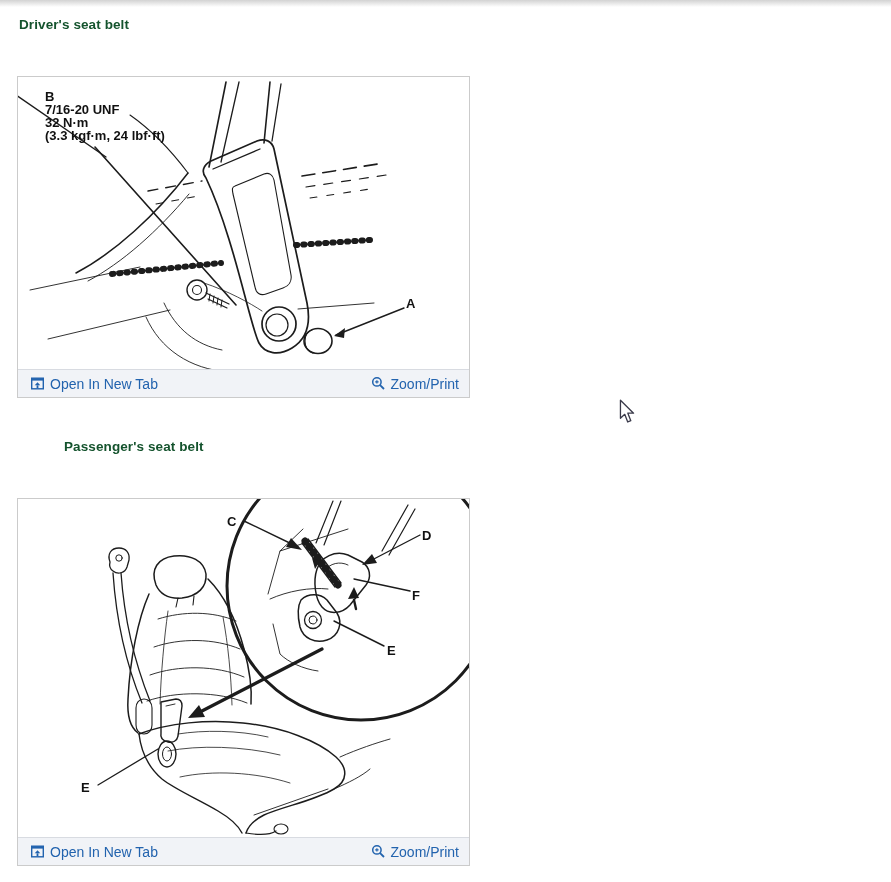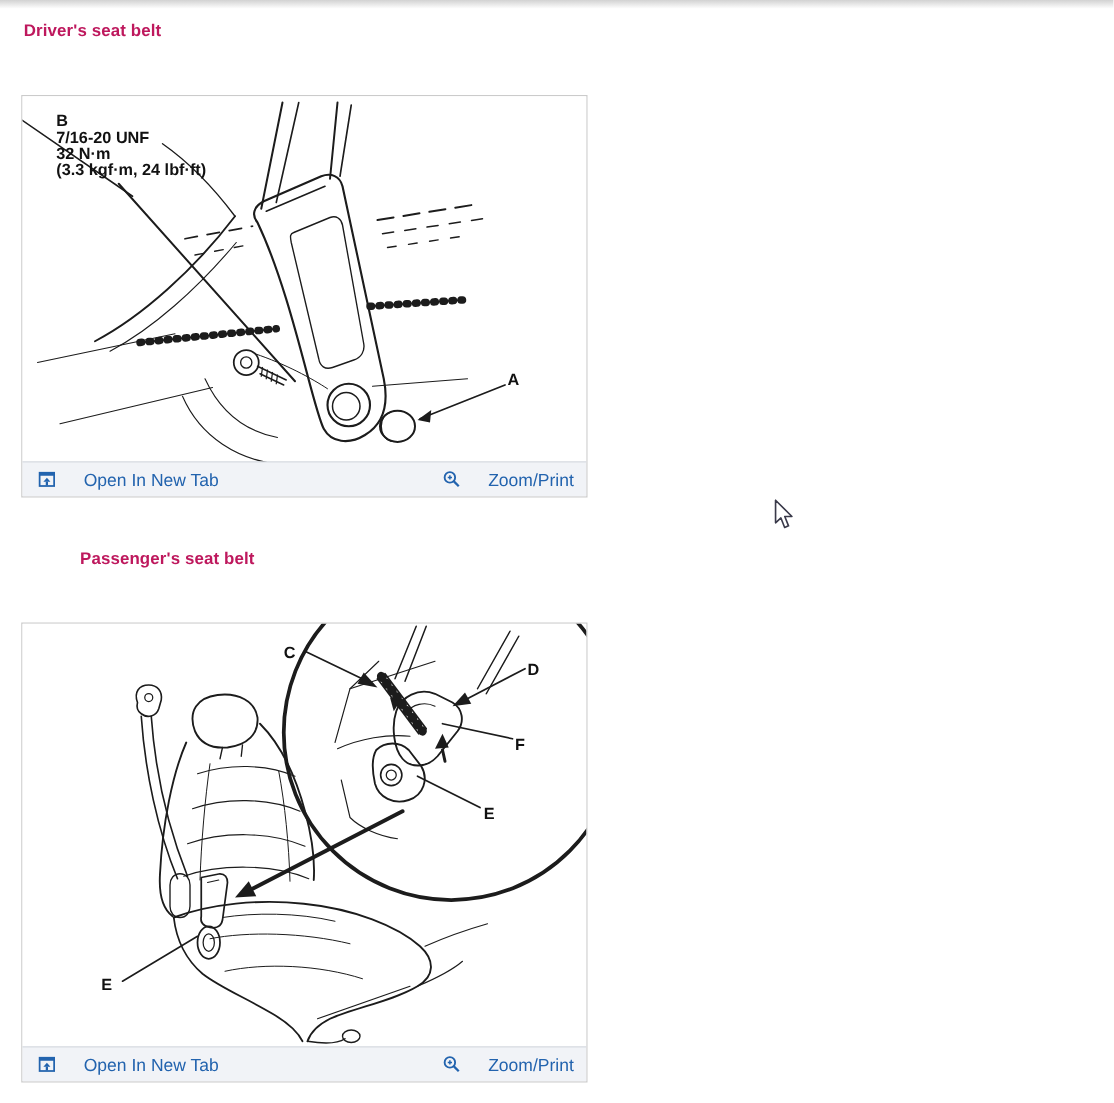--- a/index.html
+++ b/index.html
@@ -3,35 +3,35 @@
 <meta charset="utf-8">
 <style>
   html,body{margin:0;padding:0;background:#ffffff;}
   .page{
     position:relative;width:891px;height:882px;background:#ffffff;
     font-family:"Liberation Sans",sans-serif;overflow:hidden;
   }
   .top-shadow{position:absolute;top:0;left:0;width:891px;height:7px;
     background:linear-gradient(#d2d2d2,#ffffff);}
   .section-heading{position:absolute;left:19px;margin:0;
-    font-size:13.5px;font-weight:bold;color:#be185d;letter-spacing:.1px;}
+    font-size:13.5px;font-weight:bold;color:#14532d;letter-spacing:.1px;}
   .heading-1{top:17px;}
   .heading-2{top:439px;margin-left:45px;}
   .figure-card{position:absolute;left:17px;width:451px;background:#ffffff;
     border:1px solid #cbcbcb;}
   .card-1{top:76px;}
   .card-2{top:498px;}
   .fig-area{width:451px;display:block;background:#ffffff;}
   .card-1 .fig-area{height:292px;}
   .card-2 .fig-area{height:338px;}
   .fig-area svg{display:block;}
   .fig-footer{height:28px;background:#f1f3f7;border-top:1px solid #d8dbe1;
     display:flex;align-items:center;justify-content:space-between;
     padding:0 10px 0 12px;box-sizing:border-box;}
-  .fig-link{display:flex;align-items:center;gap:22px;color:#2263ae;
+  .fig-link{display:flex;align-items:center;gap:5px;color:#2263ae;
     font-size:14px;text-decoration:none;cursor:pointer;white-space:nowrap;}
   .fig-link svg{flex:0 0 auto;}
   .figlabel{font-family:"Liberation Sans",sans-serif;font-weight:bold;
     font-size:13px;fill:#111111;}
   .cursor{position:absolute;left:619px;top:399px;width:16px;height:25px;}
 </style>
 </head>
 <body>
 
 <div class="page">

